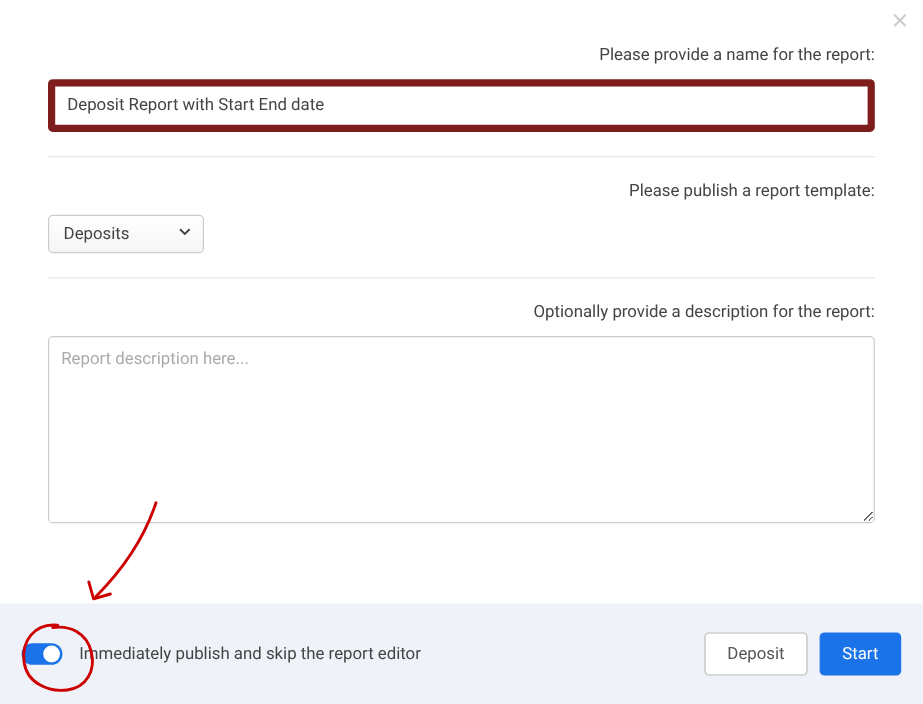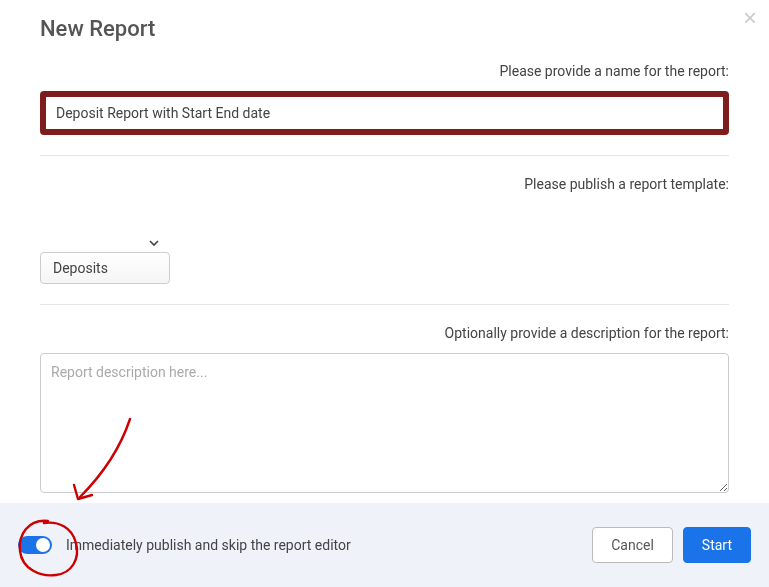--- a/index.html
+++ b/index.html
@@ -73,32 +73,31 @@
       border: 1px solid #ccc;
       border-radius: 4px;
       padding: 7px 34px 7px 12px;
       font-size: 14px;
       color: #444;
       cursor: pointer;
       font-family: inherit;
       min-width: 130px;
       text-align: left;
       background-image: linear-gradient(#fff, #f5f5f5);
-      margin-top: 48px;
     }
     .select-caret {
       position: absolute;
       right: 10px;
       top: 50%;
       transform: translateY(-50%);
       pointer-events: none;
     }
     .textarea-input {
       width: 100%;
-      height: 140px;
+      height: 156px;
       padding: 10px;
       border: 1px solid #ccc;
       border-radius: 4px;
       font-size: 14px;
       color: #444;
       font-family: inherit;
       resize: both;
     }
     .textarea-input::placeholder { color: #aaa; }
     .modal-footer {
@@ -170,21 +169,20 @@
       bottom: 74px;
       width: 80px;
       height: 100px;
     }
   </style>
 </head>
 <body>
 
 <div class="modal">
   <div class="modal-header">
-    <h1 class="modal-title">New Report</h1>
     <button class="close-btn">×</button>
   </div>
 
   <div class="field-group">
     <label class="field-label">Please provide a name for the report:</label>
     <input type="text" class="text-input" value="Deposit Report with Start End date" style="">
   </div>
 
   <hr class="divider">
 
@@ -209,21 +207,21 @@
 </div>
 
 <div class="modal-footer">
   <div class="footer-left">
     <div class="toggle">
       <div class="toggle-knob"></div>
     </div>
     <span>Immediately publish and skip the report editor</span>
   </div>
   <div class="footer-right">
-    <button class="btn btn-cancel">Cancel</button>
+    <button class="btn btn-cancel">Deposit</button>
     <button class="btn btn-submit">Start</button>
   </div>
 </div>
 
 <svg class="annotation annotation-circle" viewBox="0 0 68 66">
   <path d="M 34 6 C 14 4, 4 20, 6 36 C 8 54, 26 62, 42 60 C 58 58, 66 44, 62 28 C 58 12, 44 6, 30 8" fill="none" stroke="#cc0000" stroke-width="2.4" stroke-linecap="round"></path>
 </svg>
 <svg class="annotation annotation-arrow" viewBox="0 0 80 100">
   <path d="M 64 6 C 54 36, 36 62, 14 84" fill="none" stroke="#cc0000" stroke-width="2.4" stroke-linecap="round"></path>
   <path d="M 8 72 L 12 86 L 26 82" fill="none" stroke="#cc0000" stroke-width="2.4" stroke-linecap="round" stroke-linejoin="round"></path>

